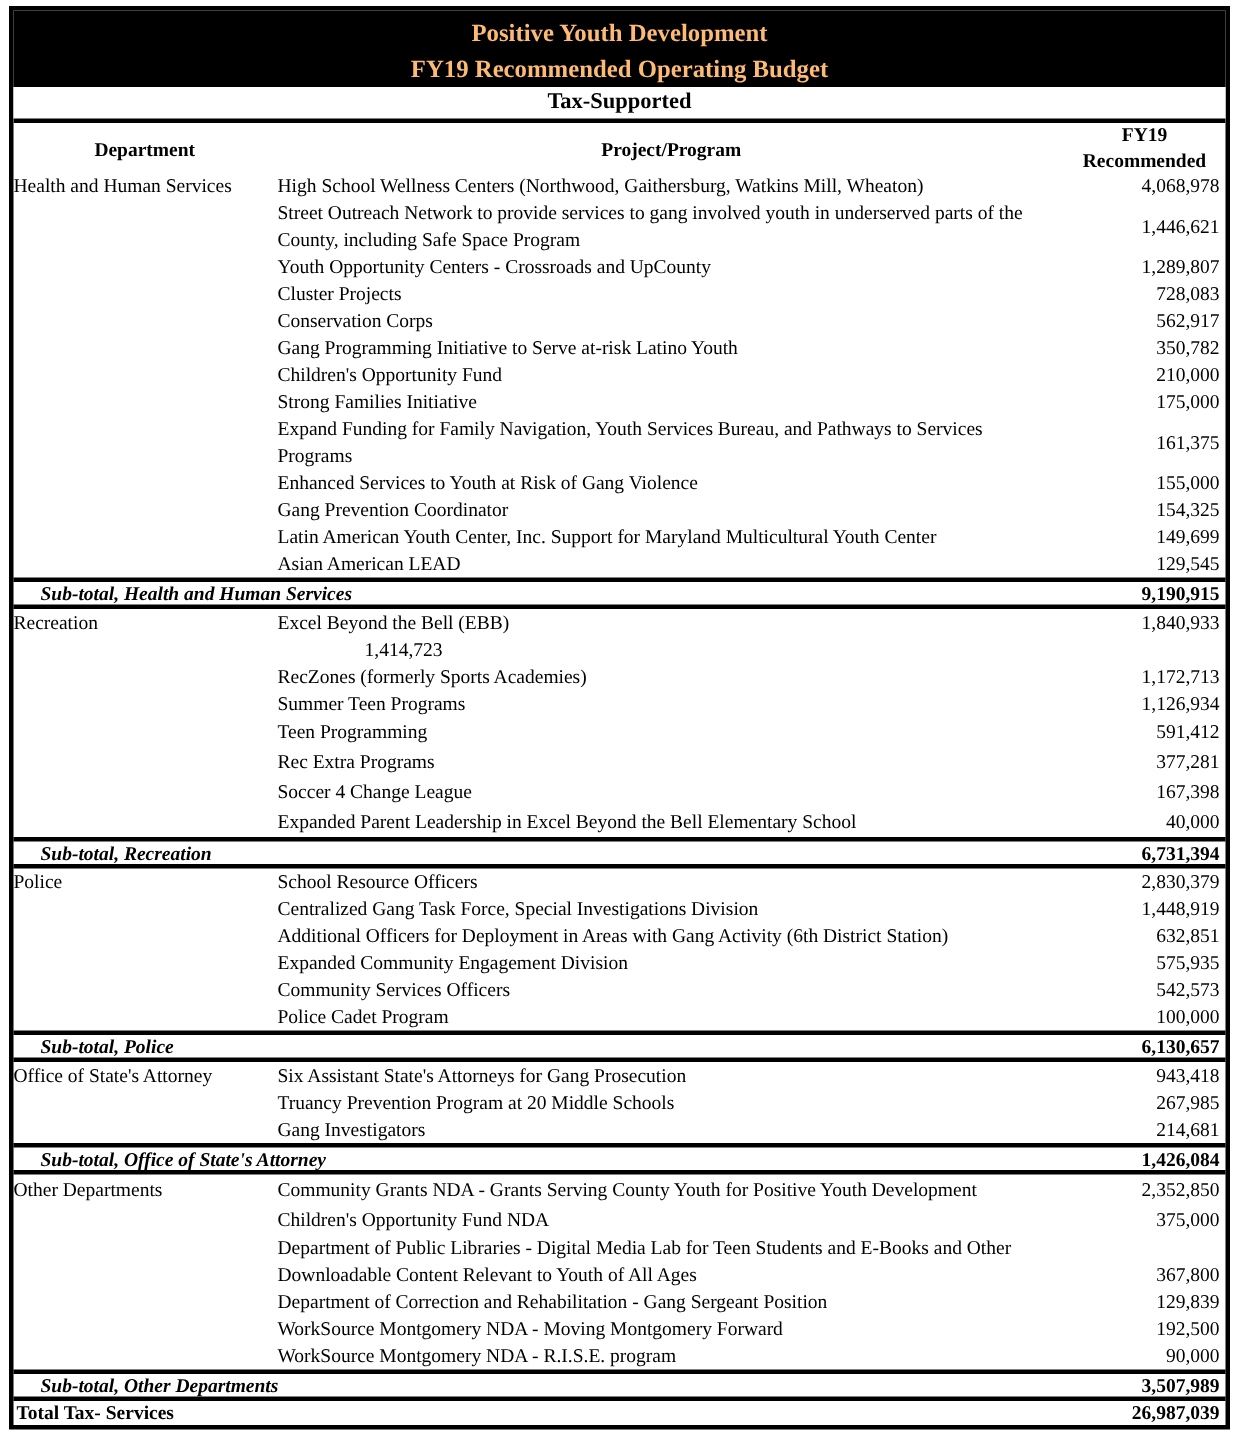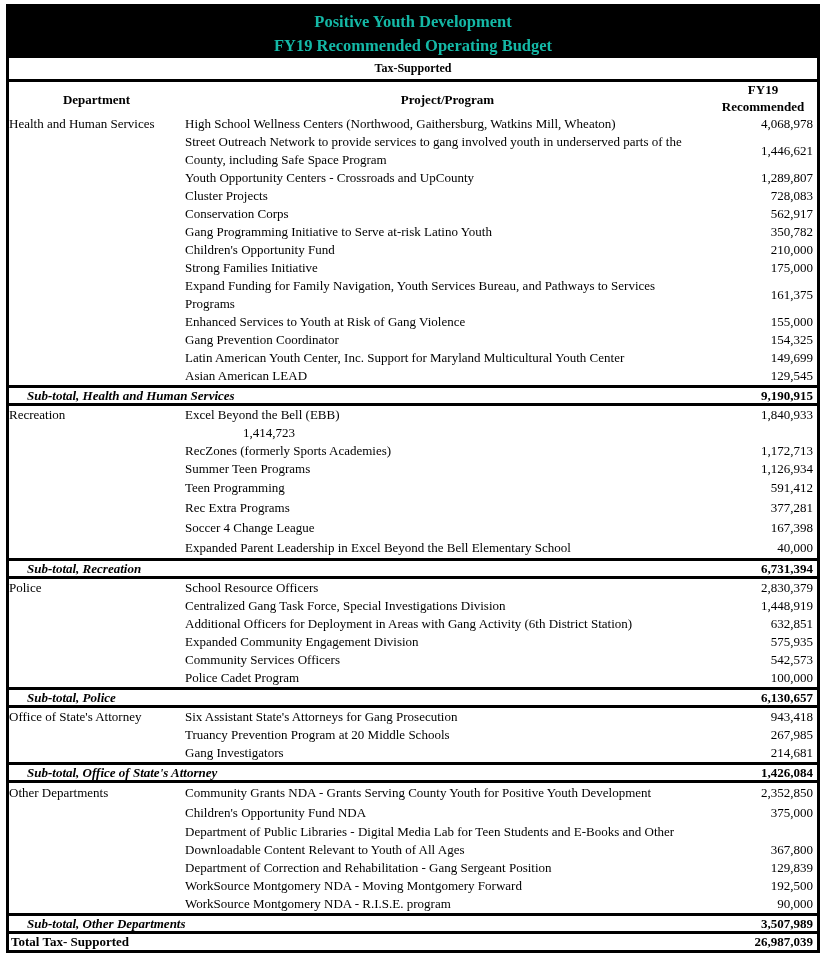--- a/index.html
+++ b/index.html
@@ -18,33 +18,33 @@
     .sheet {
       position: absolute;
       left: 6px;
       top: 4px;
       width: 814px;
       border: 3px solid #000;
       box-sizing: border-box;
     }
     .title-band {
       background: #000;
-      color: #14b8a6;
+      color: #fdba74;
       text-align: center;
       font-weight: bold;
       font-size: 16.5px;
       line-height: 24px;
       padding-top: 3px;
       padding-bottom: 0px;
     }
     .subtitle-band {
       background: #fff;
       text-align: center;
       font-weight: bold;
-      font-size: 12px;
+      font-size: 15px;
       line-height: 20px;
       border-bottom: 3px solid #000;
       height: 21px;
     }
     .header-row {
       display: flex;
       align-items: flex-end;
       height: 33px;
       font-weight: bold;
       font-size: 13px;
@@ -345,16 +345,16 @@
           <div class="amt">90,000</div>
         </div>
         <div class="subtotal" style="border-bottom-width: 3px;">
           <div class="label">Sub-total, Other Departments</div>
           <div class="amt">3,507,989</div>
         </div>
       </div>
     </div>
 
   <div class="total">
-    <div class="label">Total Tax- Supported</div>
+    <div class="label">Total Tax- Services</div>
     <div class="amt">26,987,039</div>
   </div>
 </div>
 
 </body></html>

